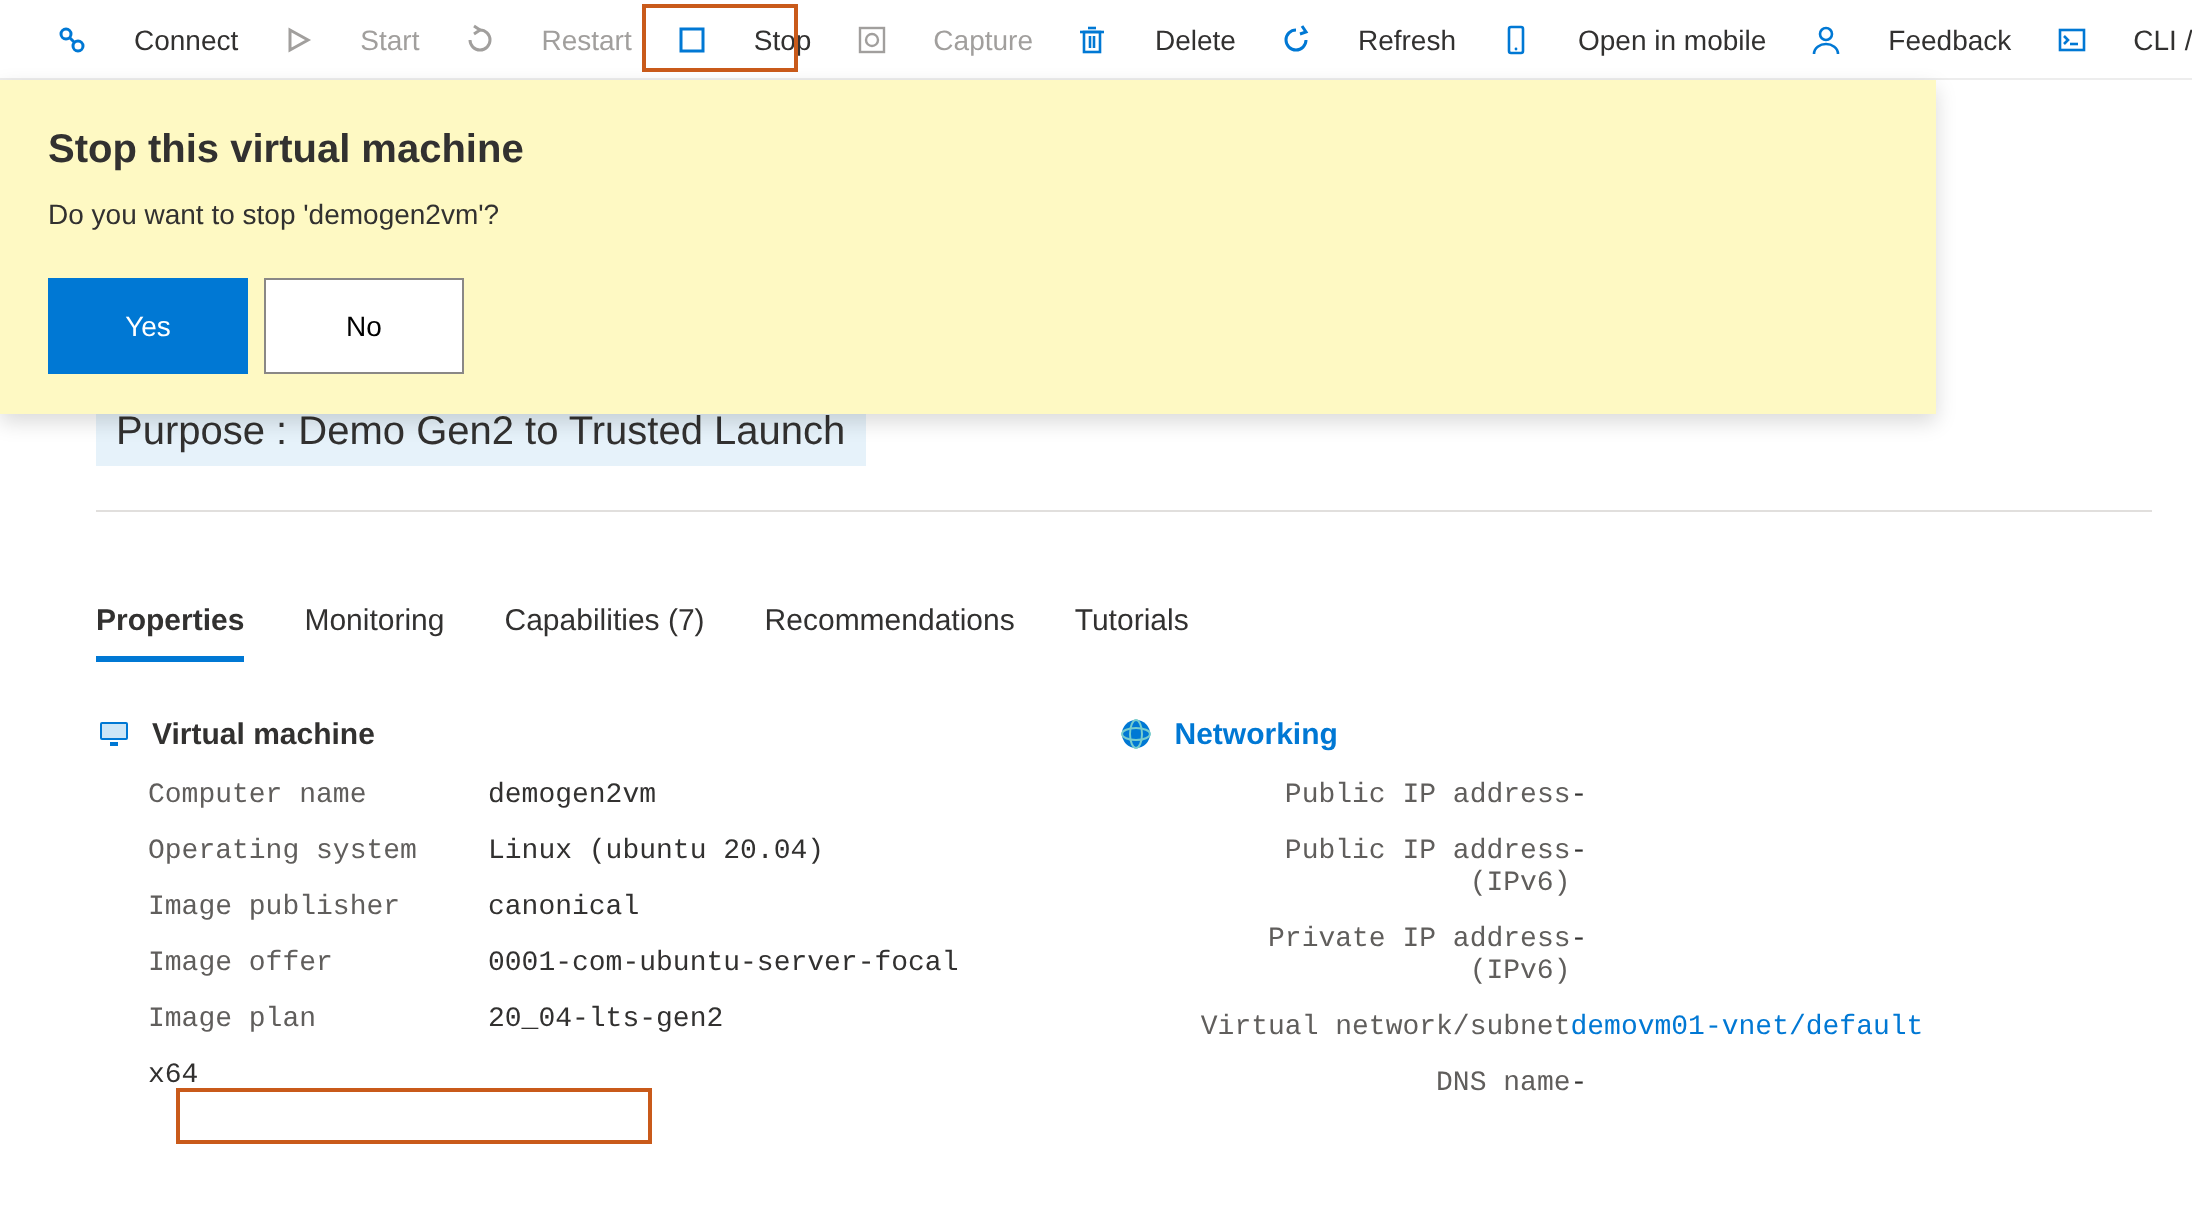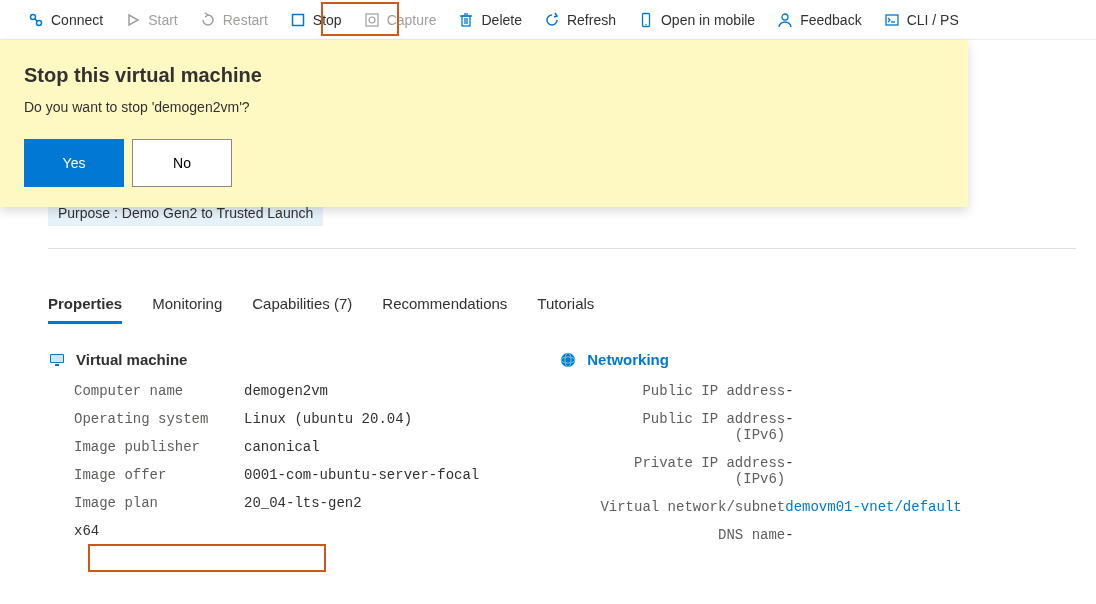--- a/index.html
+++ b/index.html
@@ -19,21 +19,21 @@
     align-items: center;
     height: 40px;
     padding: 0 18px;
     gap: 2px;
     border-bottom: 1px solid #ededed;
     white-space: nowrap;
   }
   .tbtn {
     display: inline-flex;
     align-items: center;
-    gap: 7px;
+    gap: 23px;
     padding: 4px 10px;
     font-size: 14px;
     color: #323130;
     cursor: pointer;
   }
   .tbtn.disabled { color: #a19f9d; }
   .tbtn .icon { width: 16px; height: 16px; display: inline-flex; align-items:center; justify-content:center; }
   .tbtn .icon svg { overflow: visible; }
   .stop-highlight-box {
     position: absolute;
@@ -86,21 +86,21 @@
   .content {
     padding-top: 160px;
     padding-left: 48px;
     padding-right: 20px;
   }
   .purpose-pill {
     display:inline-block;
     background: #e6f2fa;
     color: #323130;
     padding: 5px 10px;
-    font-size: 14px;
+    font-size: 20px;
     margin-left: 0;
   }
   .hr { border-bottom: 1px solid #e1dfdd; margin: 22px 0 0 0; }
 
   .tabs {
     display: flex;
     gap: 30px;
     margin-top: 40px;
     border-bottom: 1px solid transparent;
   }
@@ -123,20 +123,21 @@
   }
 
   .details {
     display: flex;
     gap: 80px;
     margin-top: 28px;
   }
   .col { flex: 0 0 auto; }
   .section-header {
     display: flex;
+    align-items: center;
     gap: 10px;
     font-weight: 600;
     font-size: 15px;
     margin-bottom: 14px;
   }
   .section-header.net { color: #0078d4; }
   .section-header .sicon { width: 18px; height: 18px; display:inline-flex; }
   .kvrow {
     display: flex;
     align-items: baseline;

